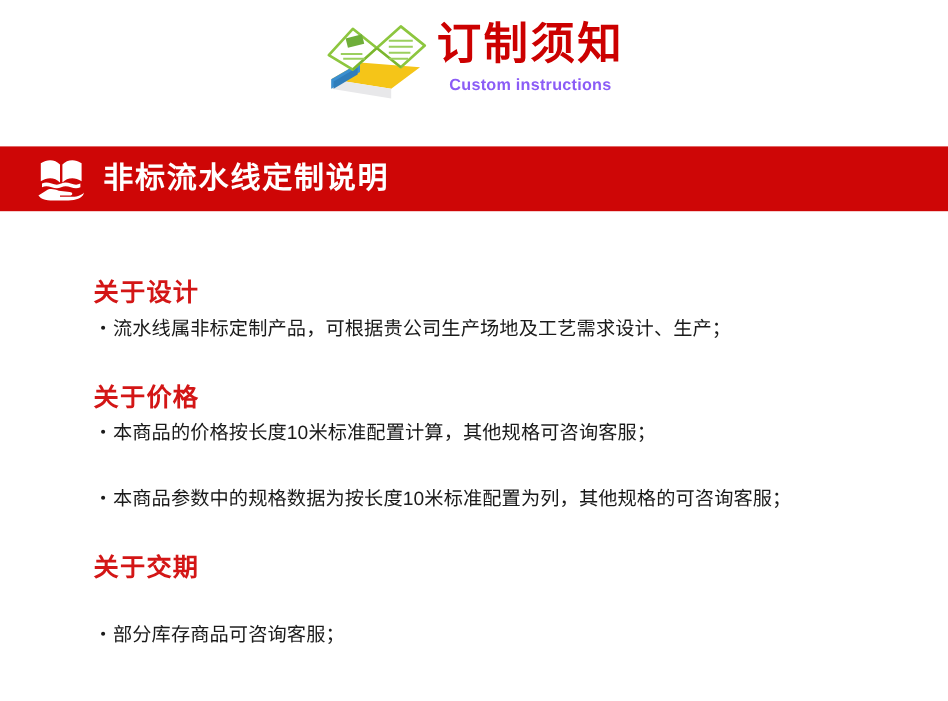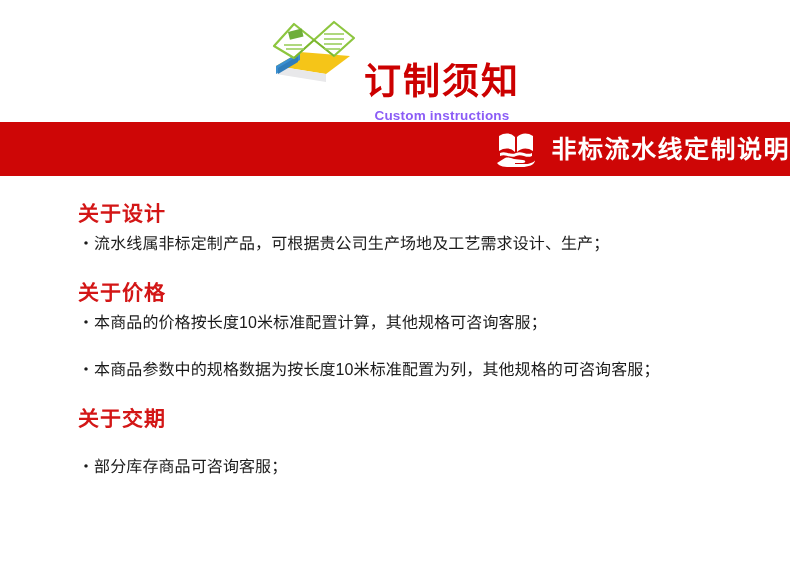--- a/index.html
+++ b/index.html
@@ -44,21 +44,20 @@
     align-items: center;
     padding-top: 4px;
   }
   .title-cn {
     font-size: 37px;
     line-height: 42px;
     font-weight: bold;
     color: #cc0000;
     letter-spacing: 2px;
     white-space: nowrap;
-    margin-top: 45px;
   }
   .title-en {
     font-size: 13.5px;
     line-height: 18px;
     font-weight: bold;
     color: #8b5cf6;
     letter-spacing: 0.2px;
     margin-top: 4px;
     white-space: nowrap;
   }
@@ -67,22 +66,21 @@
   .banner {
     position: absolute;
     left: 0;
     top: 122px;
     width: 790px;
     height: 54px;
     background: #ce0606;
     display: flex;
     align-items: center;
     box-sizing: border-box;
-    padding-left: 20px;
-    justify-content: flex-end;
+    padding-left: 30px;
   }
   .banner-icon {
     width: 42px;
     height: 38px;
     flex: 0 0 auto;
     margin-right: 14px;
   }
   .banner-icon svg { display: block; }
   .banner-title {
     font-size: 25px;
@@ -97,20 +95,21 @@
   .content {
     position: absolute;
     left: 0;
     top: 176px;
     width: 790px;
     box-sizing: border-box;
     padding: 24px 0 0 78px;
   }
   .section {
     margin-bottom: 23px;
+    margin-top: 31px;
   }
   .section:last-child { margin-bottom: 0; }
   .section-heading {
     font-size: 21px;
     line-height: 27px;
     font-weight: bold;
     color: #d31616;
     letter-spacing: 1px;
     white-space: nowrap;
   }

